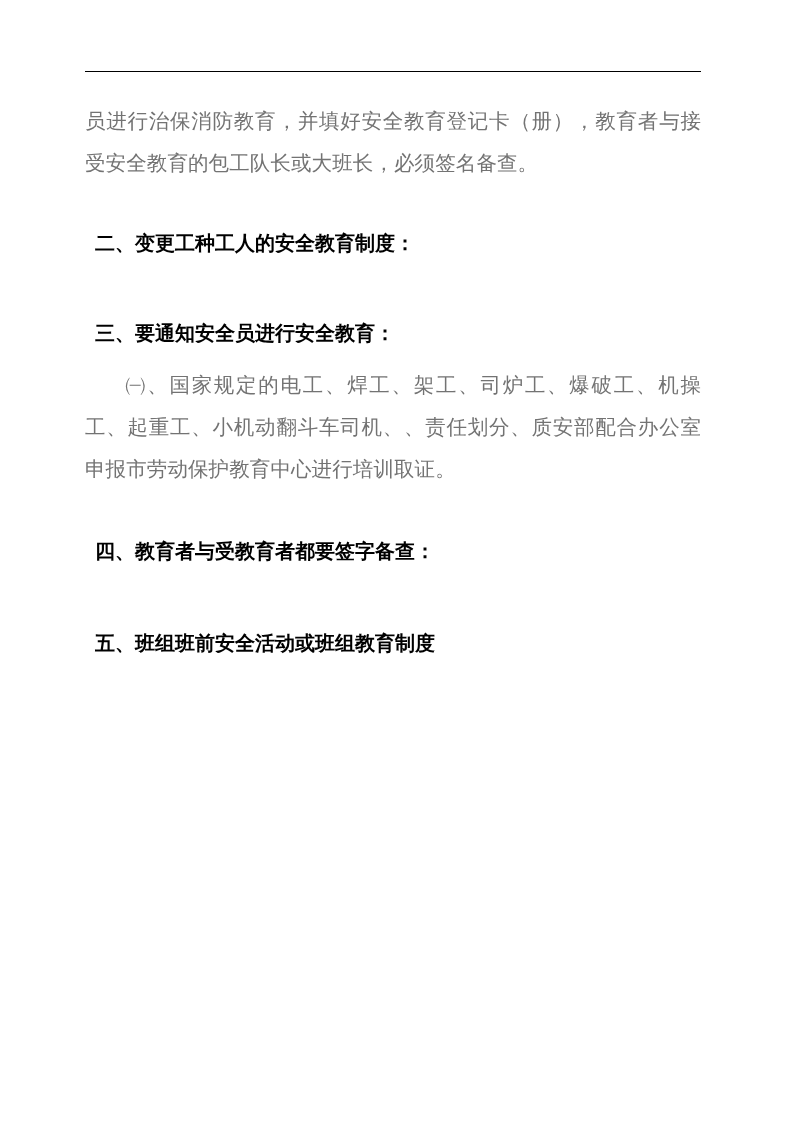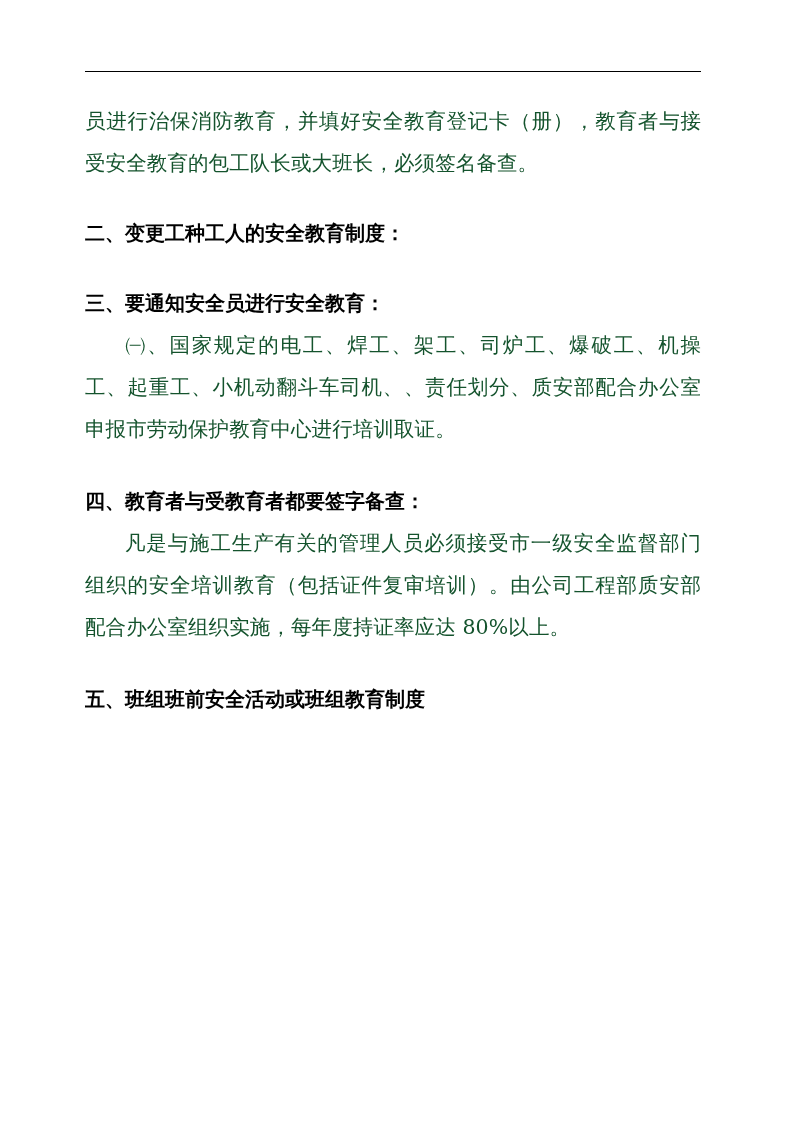--- a/index.html
+++ b/index.html
@@ -33,28 +33,28 @@
     top: 100px;
     width: 616px;
   }
   .para {
     margin: 0;
     font-size: 20.5px;
     line-height: 42px;
     text-align: justify;
     text-justify: inter-ideograph;
     letter-spacing: 0.1px;
-    color: #14532d;
+    color: #737373;
     font-weight: 400;
   }
   .para.indent {
     text-indent: 40px;
   }
   .heading {
-    margin: 0;
+    margin: 10px;
     font-size: 20px;
     line-height: 42px;
     font-weight: bold;
     font-family: "DejaVu Sans", "Liberation Sans", sans-serif;
     letter-spacing: 0px;
     color: #000000;
   }
   .gap-md { height: 28px; }
   .gap-lg { height: 30px; }
 </style>
@@ -74,20 +74,19 @@
     <h2 class="heading">二、变更工种工人的安全教育制度：</h2>
 
     <div class="gap-md"></div>
 
     <h2 class="heading">三、要通知安全员进行安全教育：</h2>
     <p class="para indent">㈠、国家规定的电工、焊工、架工、司炉工、爆破工、机操工、起重工、小机动翻斗车司机、、责任划分、质安部配合办公室申报市劳动保护教育中心进行培训取证。</p>
 
     <div class="gap-lg"></div>
 
     <h2 class="heading">四、教育者与受教育者都要签字备查：</h2>
-    <p class="para indent">凡是与施工生产有关的管理人员必须接受市一级安全监督部门组织的安全培训教育（包括证件复审培训）。由公司工程部质安部配合办公室组织实施，每年度持证率应达 80%以上。</p>
 
     <div class="gap-lg"></div>
 
     <h2 class="heading">五、班组班前安全活动或班组教育制度</h2>
 
   </div>
 </div>
 
 </body></html>

